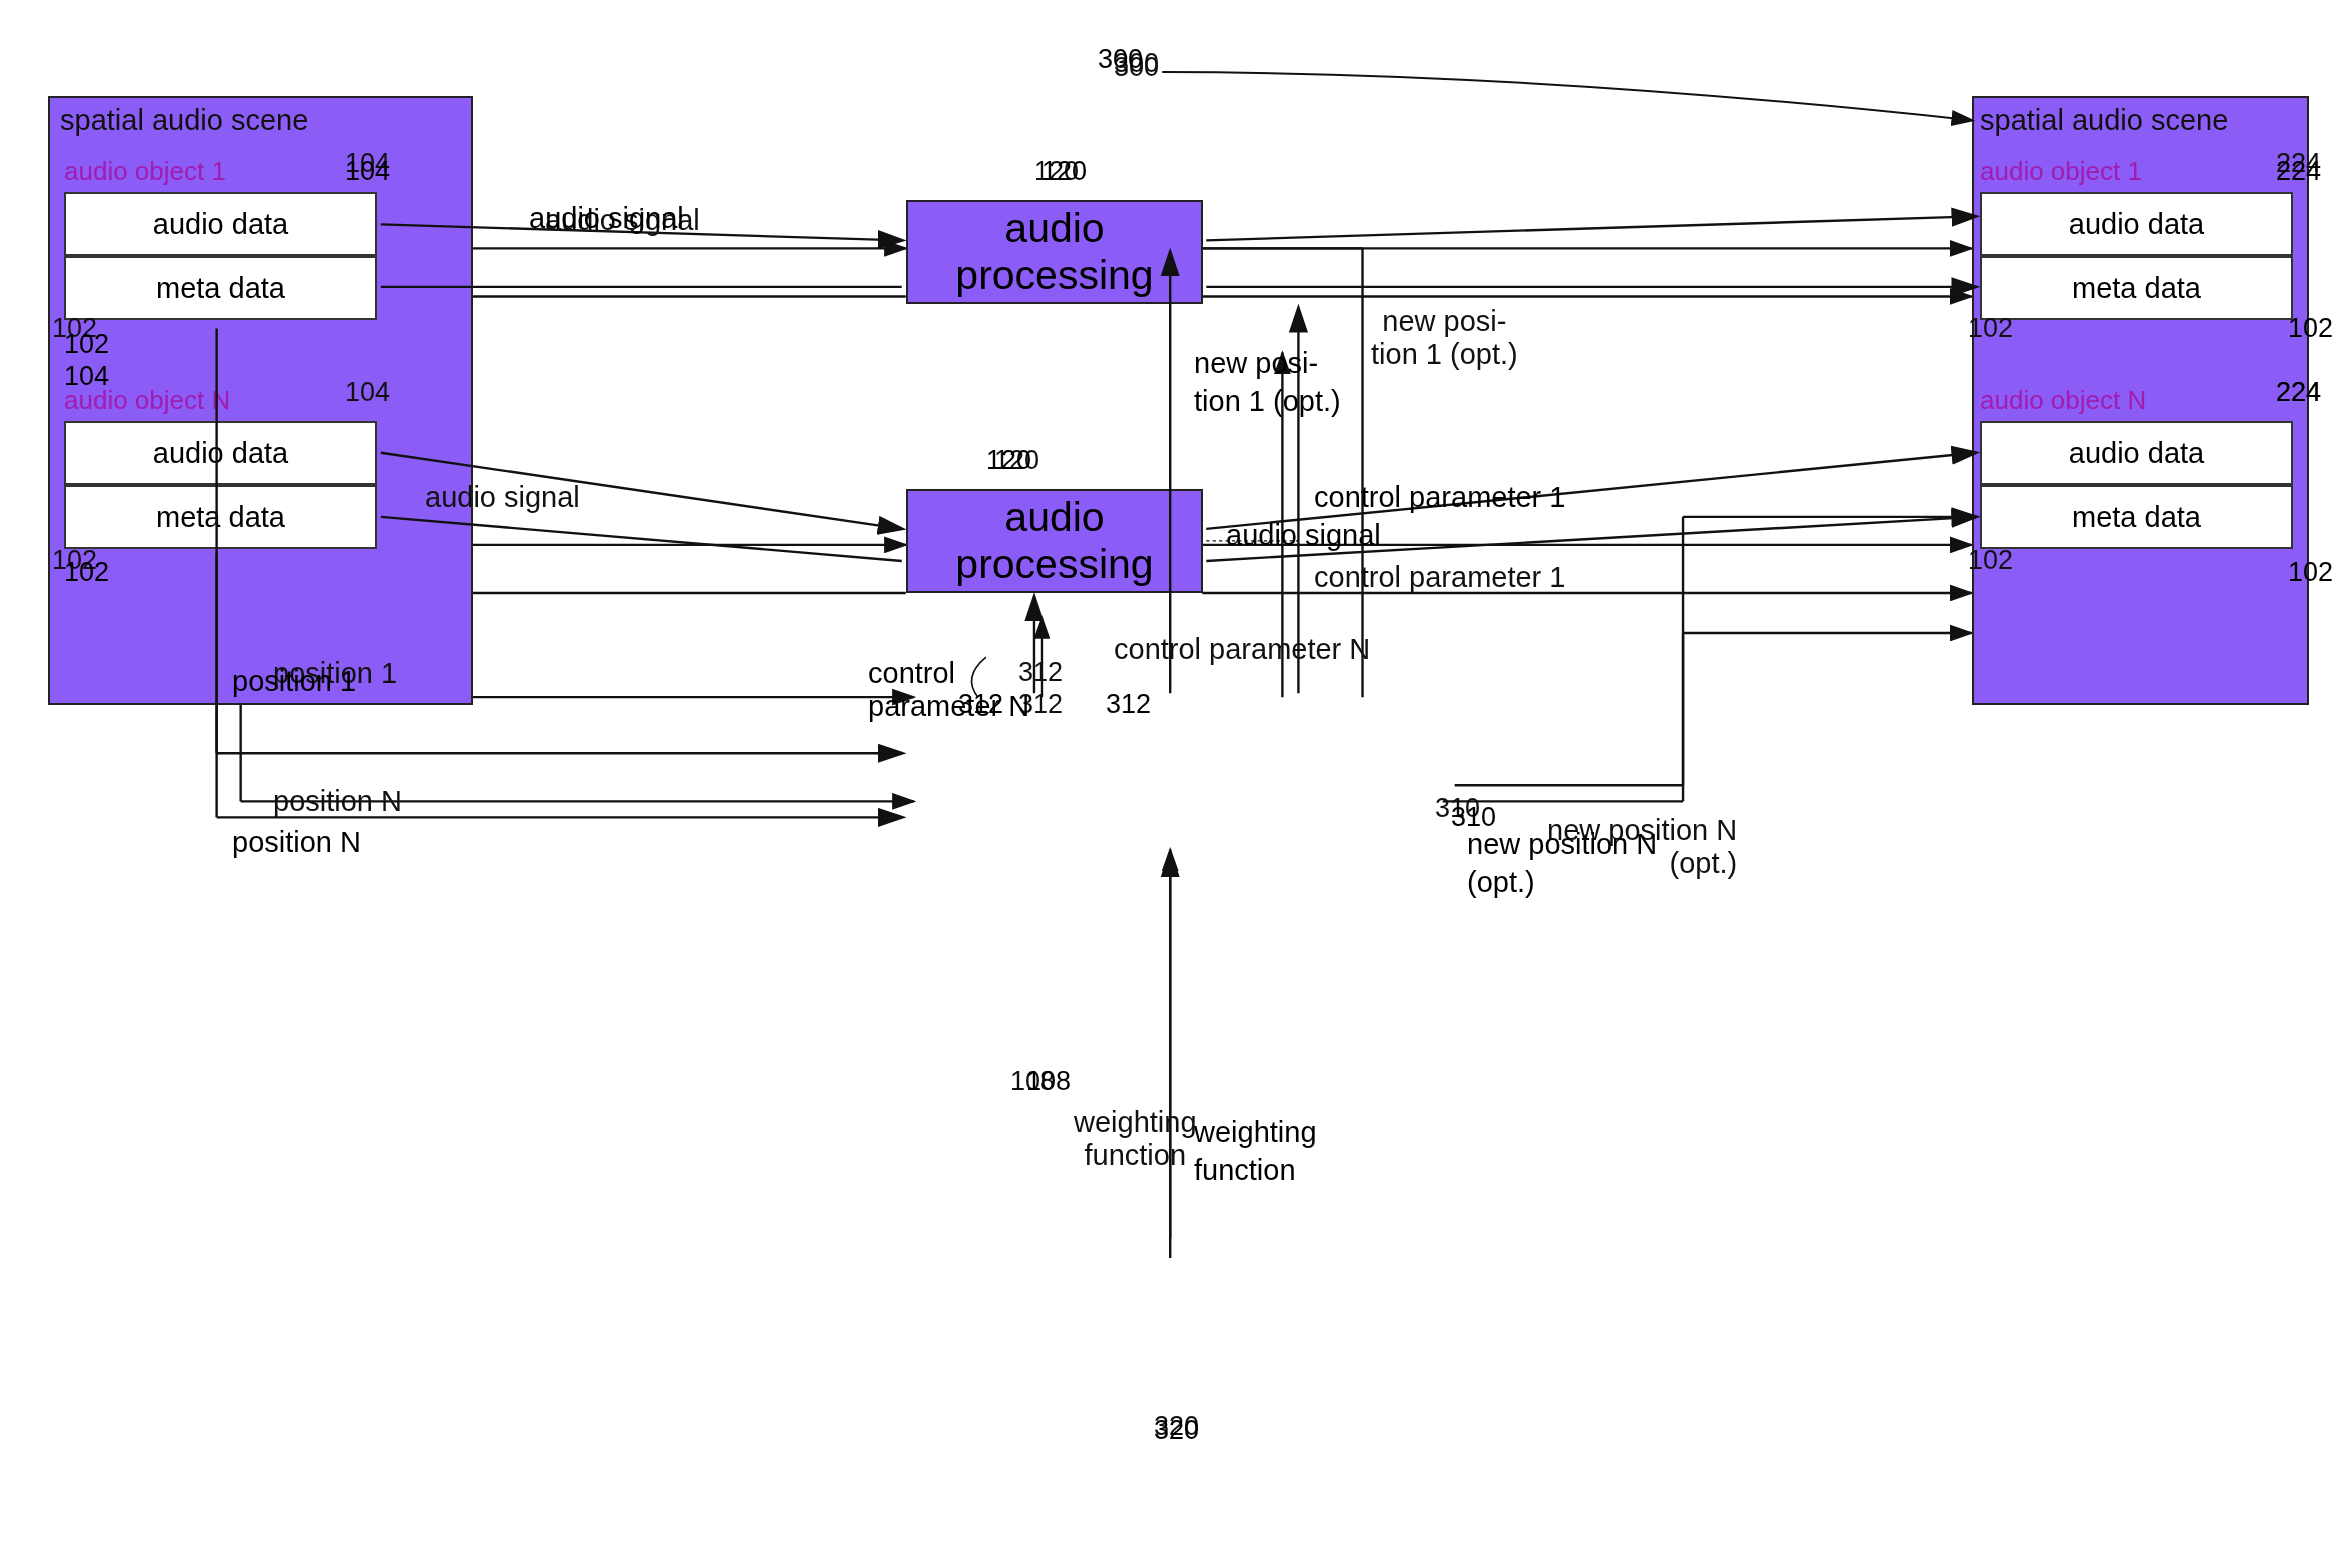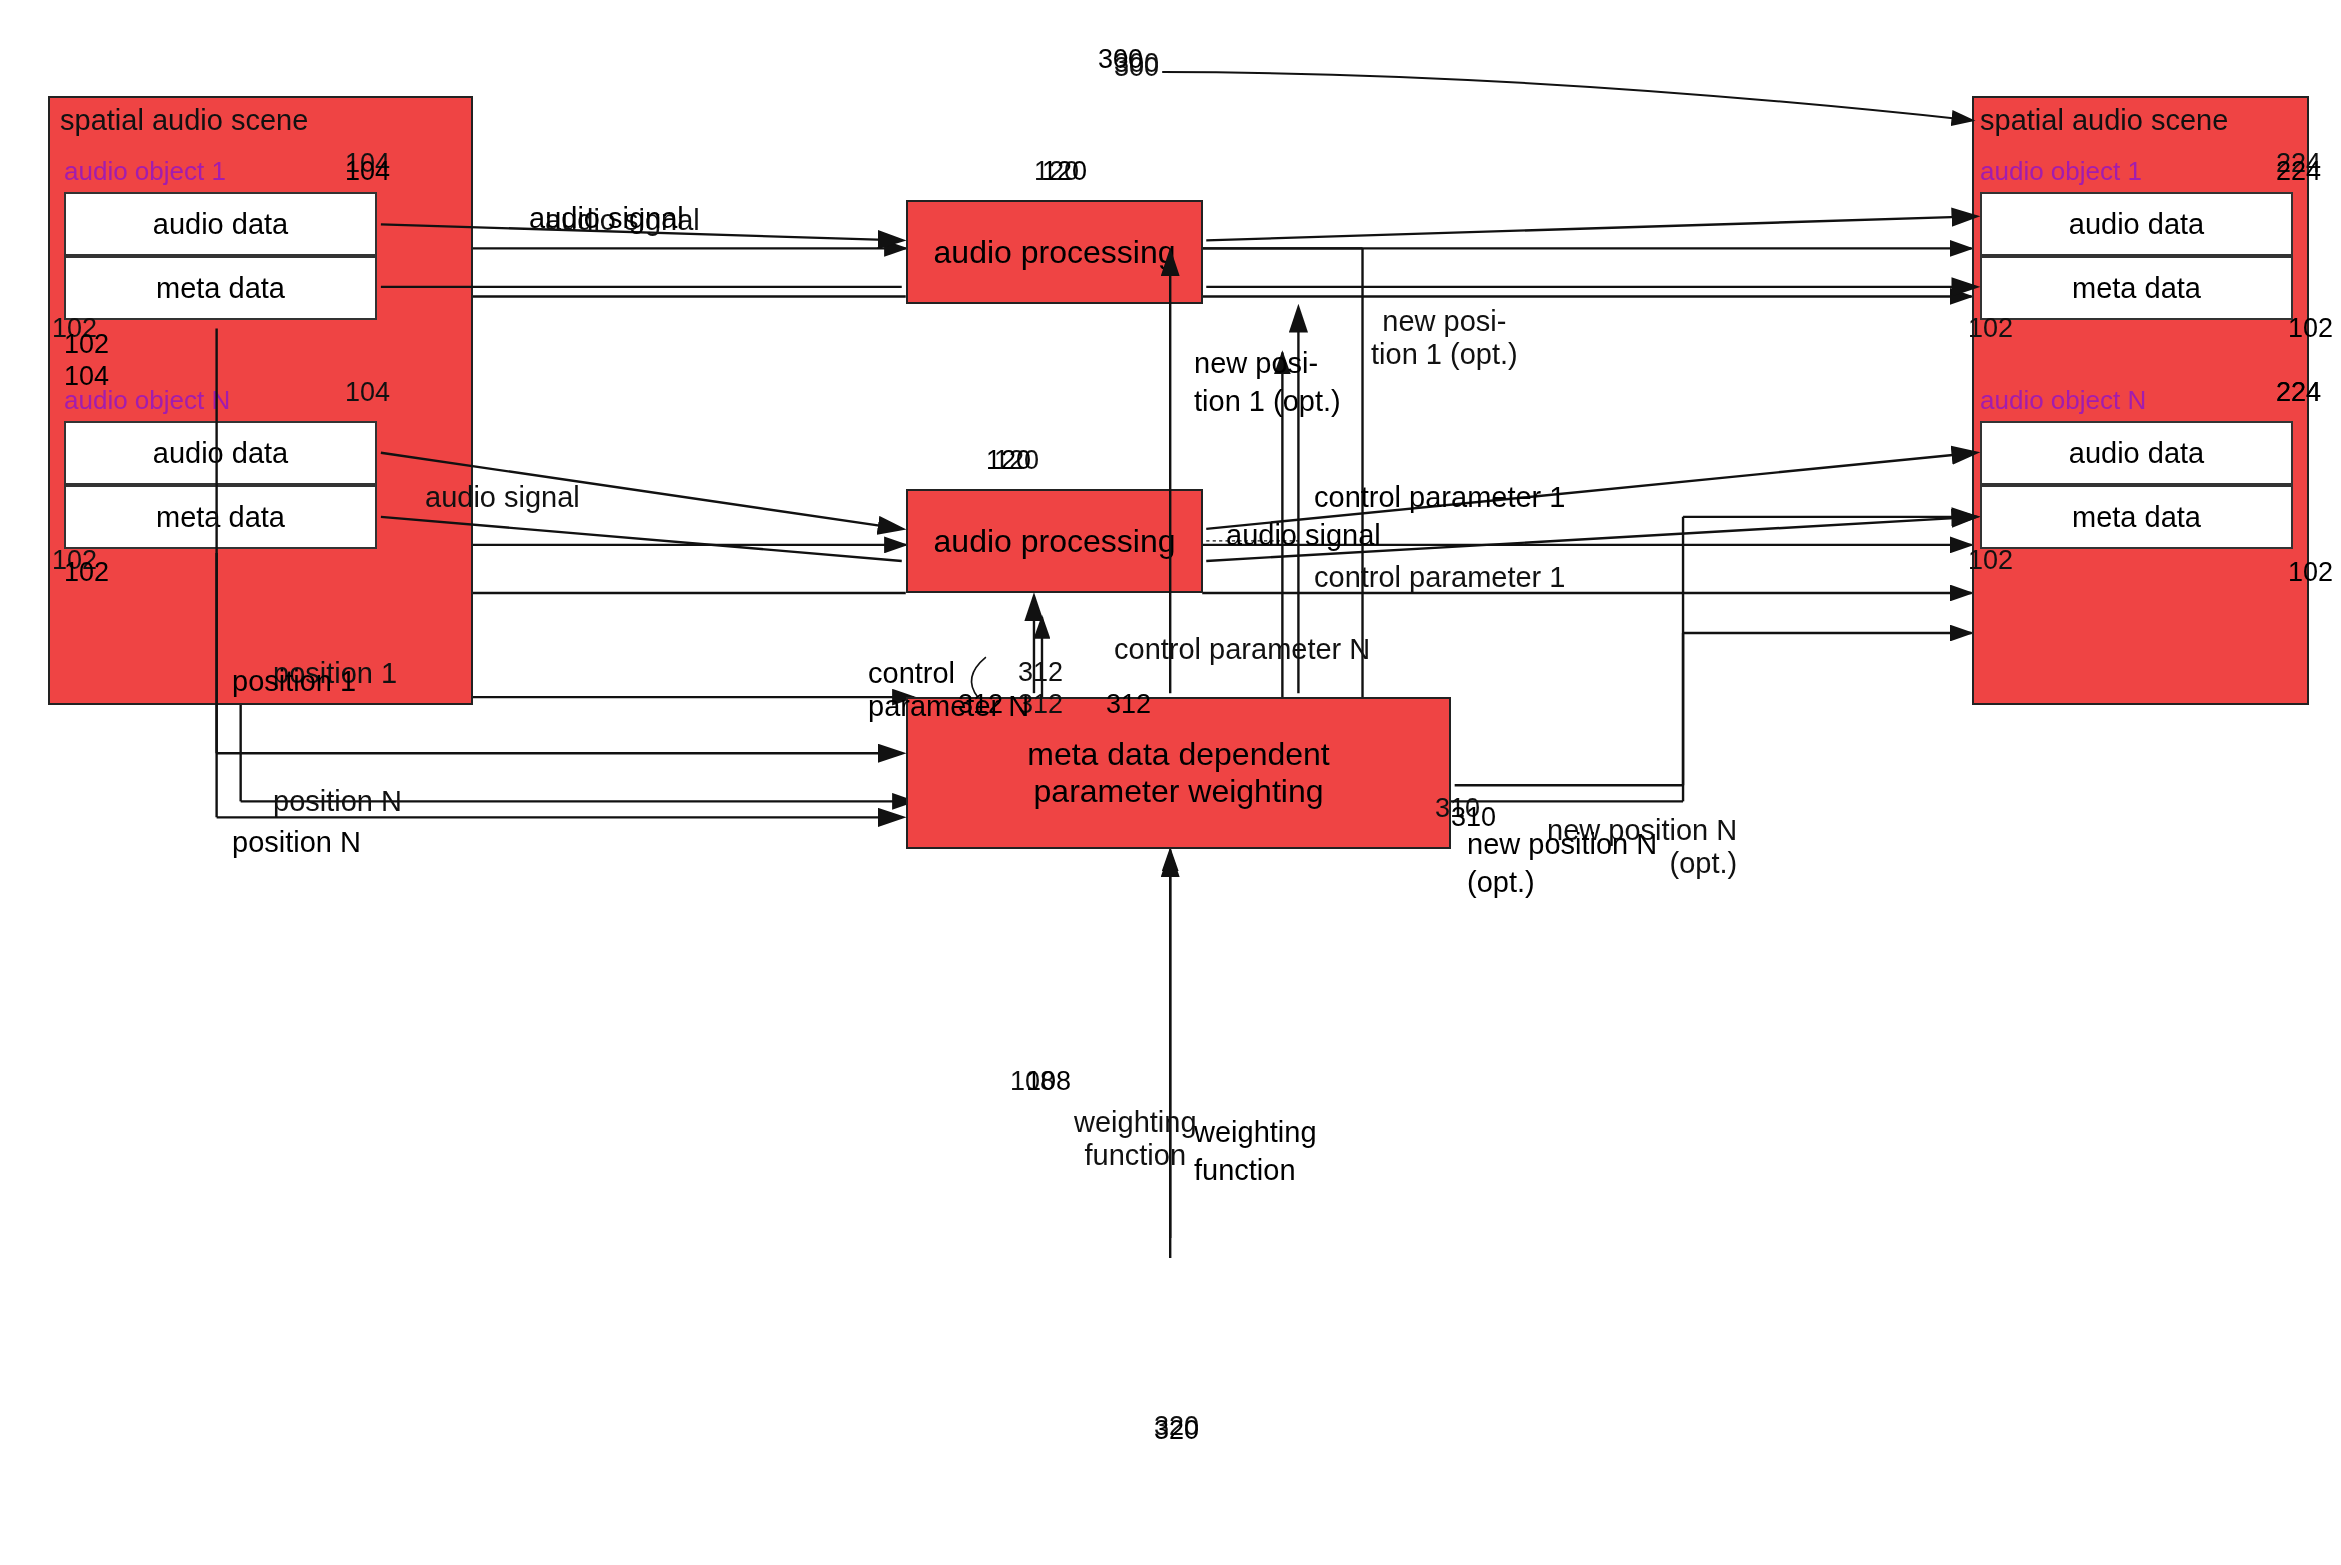--- a/index.html
+++ b/index.html
@@ -12,26 +12,25 @@
       overflow: hidden;
     }
     .diagram {
       position: absolute;
       top: 0; left: 0;
       width: 100%; height: 100%;
     }
     .box {
       position: absolute;
       border: 2.4px solid #222;
-      background: #ef4444;
+      background: #8b5cf6;
       display: flex;
       align-items: center;
-      justify-content: center;
       text-align: center;
-      font-size: 32px;
+      font-size: 41px;
     }
     .box-inner {
       position: absolute;
       border: 2px solid #333;
       background: #fff;
       display: flex;
       align-items: center;
       justify-content: center;
       text-align: center;
       font-size: 29px;
@@ -141,24 +140,20 @@
   <div class="box" style="left:906px; top:200px; width:297px; height:104px;">
     <span>audio processing</span>
   </div>
   <div class="num" style="left:1034px; top:156px;">120</div>
 
   <div class="box" style="left:906px; top:489px; width:297px; height:104px;">
     <span>audio processing</span>
   </div>
   <div class="num" style="left:994px; top:445px;">120</div>
 
-  <div class="box" style="left:906px; top:697px; width:545px; height:152px;">
-    <span style="white-space:pre-line;">meta data dependent
-parameter weighting</span>
-  </div>
   <div class="num" style="left:1435px; top:793px;">310</div>
 
   <div class="num" style="left:1154px; top:1411px;">320</div>
 
   <div class="box" style="left:1972px; top:96px; width:337px; height:609px;">
   </div>
   <div class="label" style="left:1980px; top:104px; font-size:29px;">spatial audio scene</div>
 
   <div class="label-sm" style="left:1980px; top:156px;">audio object 1</div>
   <div class="num" style="left:2276px; top:148px;">224</div>

